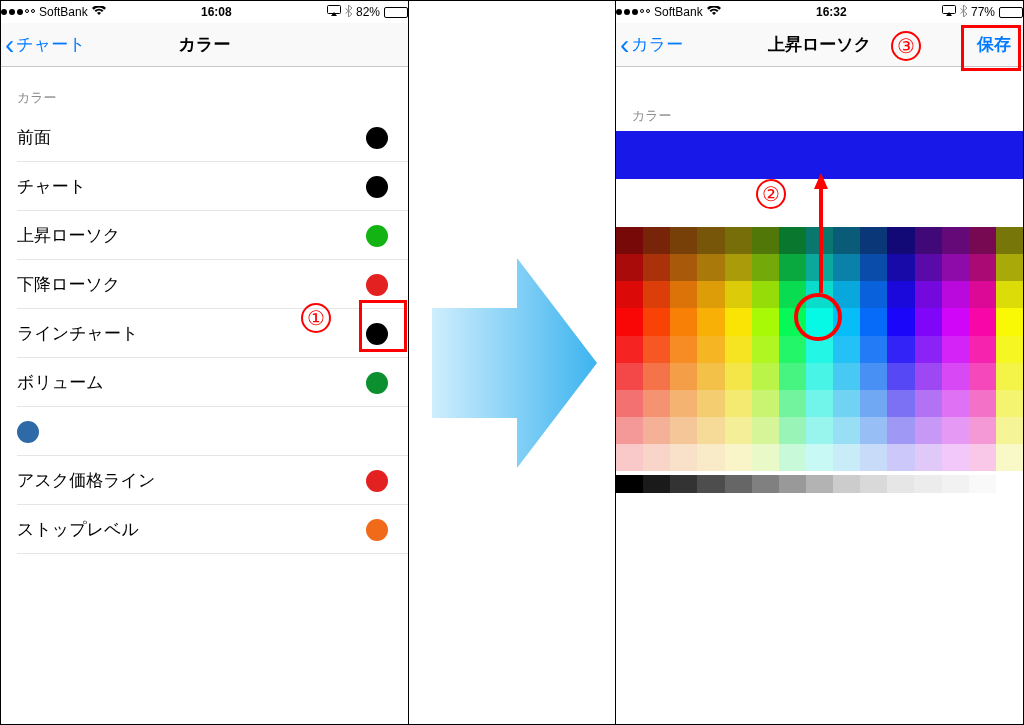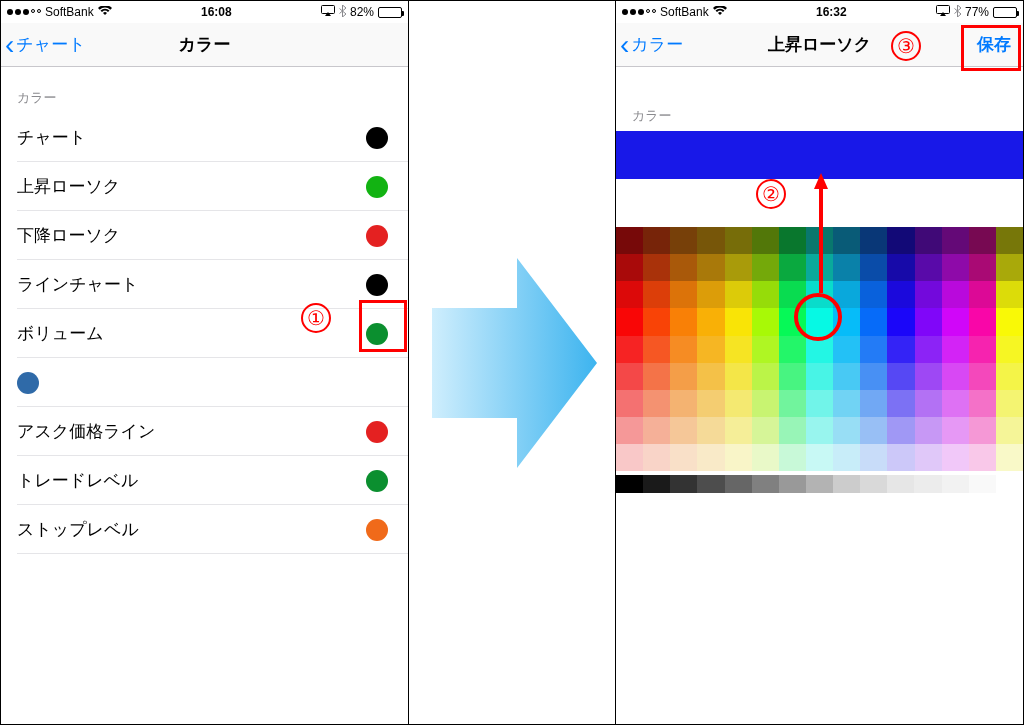--- a/index.html
+++ b/index.html
@@ -34,21 +34,21 @@
     display: flex;
     align-items: center;
     justify-content: center;
   }
   
   .status-bar {
     height: 22px;
     display: flex;
     align-items: center;
     justify-content: space-between;
-    padding: 0 6px;
+    padding: 0 0;
     font-size: 12px;
     font-weight: 500;
     color: #000;
   }
   .status-left, .status-right { display: flex; align-items: center; gap: 4px; }
   .signal-dots { display: flex; gap: 2px; }
   .sig-dot { width: 6px; height: 6px; border-radius: 50%; background: #000; }
   .sig-dot.hollow { background: #fff; border: 1px solid #000; width:4px; height:4px;}
   .wifi-icon, .airplay-icon, .bt-icon { display:inline-block; }
   .battery {
@@ -197,20 +197,24 @@
         <span class="chev">‹</span>
         <span>チャート</span>
       </div>
       <div class="nav-title">カラー</div>
     </div>
 
     <div class="section-header">カラー</div>
 
     <div class="color-list" id="left-list">
         <div class="color-row">
+          <span class="row-label">前面</span>
+          <span class="swatch" style="background: rgb(0, 0, 0);"></span>
+        </div>
+        <div class="color-row">
           <span class="row-label">チャート</span>
           <span class="swatch" style="background: rgb(0, 0, 0);"></span>
         </div>
         <div class="color-row">
           <span class="row-label">上昇ローソク</span>
           <span class="swatch" style="background: rgb(18, 179, 18);"></span>
         </div>
         <div class="color-row">
           <span class="row-label">下降ローソク</span>
           <span class="swatch" style="background: rgb(228, 33, 33);"></span>
@@ -222,24 +226,20 @@
         <div class="color-row">
           <span class="row-label">ボリューム</span>
           <span class="swatch" style="background: rgb(11, 143, 47);"></span>
         </div>
         <div class="color-row">
           <span class="swatch" style="background: rgb(47, 106, 168);"></span>
         </div>
         <div class="color-row">
           <span class="row-label">アスク価格ライン</span>
           <span class="swatch" style="background: rgb(228, 33, 33);"></span>
-        </div>
-        <div class="color-row">
-          <span class="row-label">トレードレベル</span>
-          <span class="swatch" style="background: rgb(11, 143, 47);"></span>
         </div>
         <div class="color-row">
           <span class="row-label">ストップレベル</span>
           <span class="swatch" style="background: rgb(240, 106, 26);"></span>
         </div>
       </div>
 
     <div class="anno-box" style="left:358px; top:299px; width:48px; height:52px;"></div>
     <div class="anno-num" style="left:300px; top:302px;">
       <div class="anno-circ-num">①</div>

